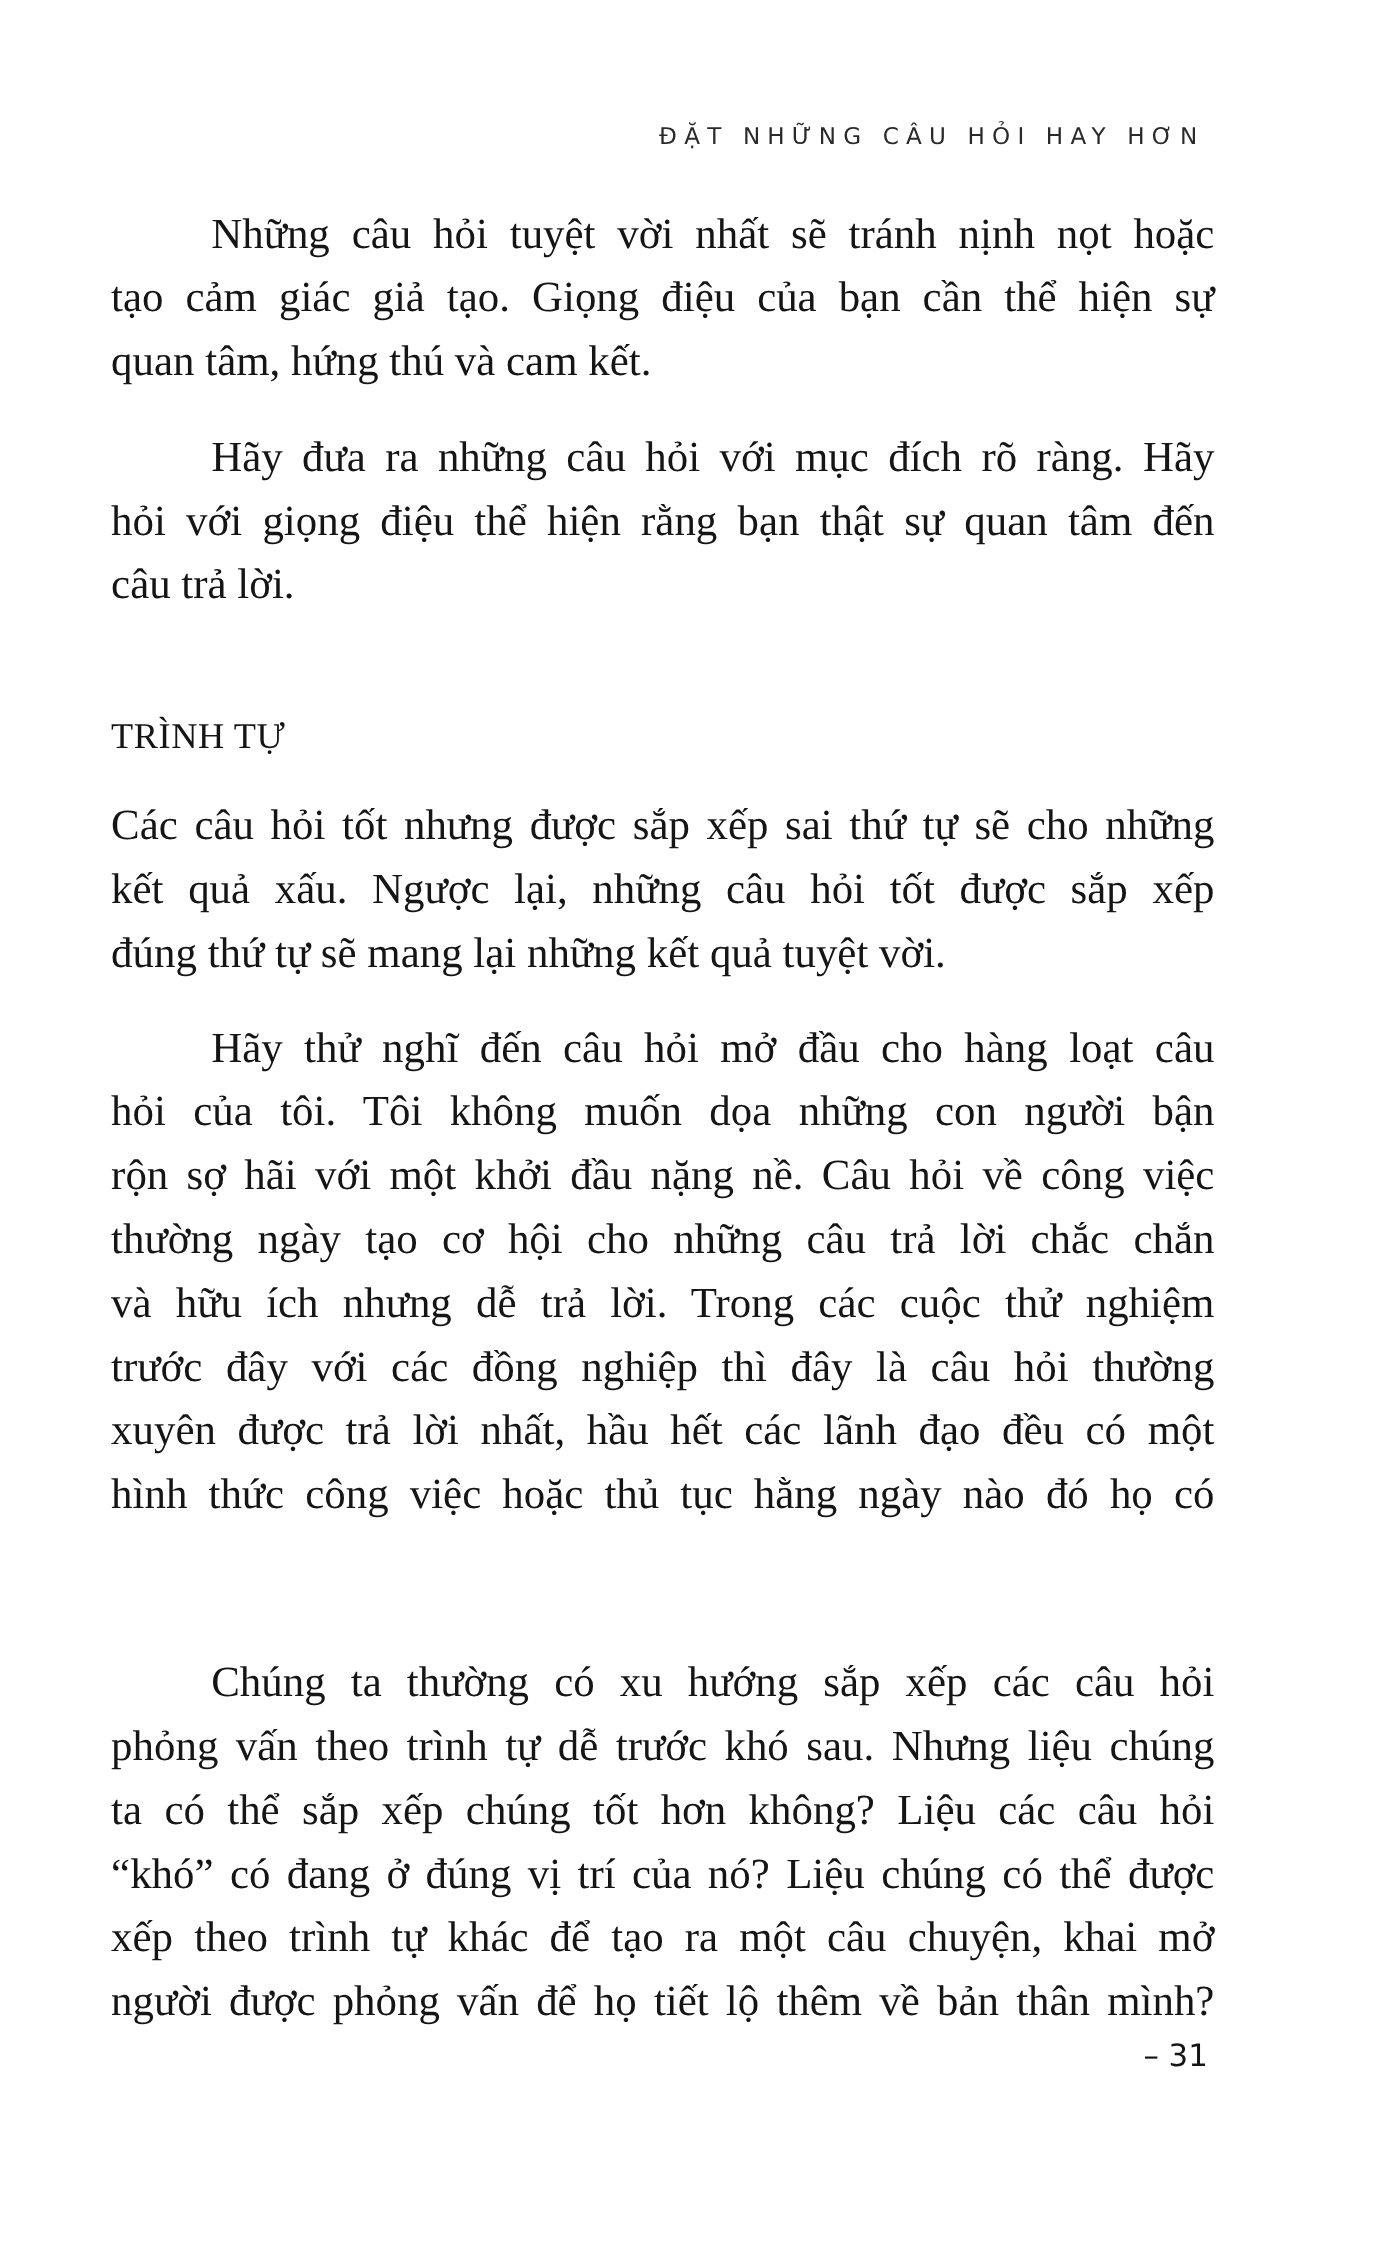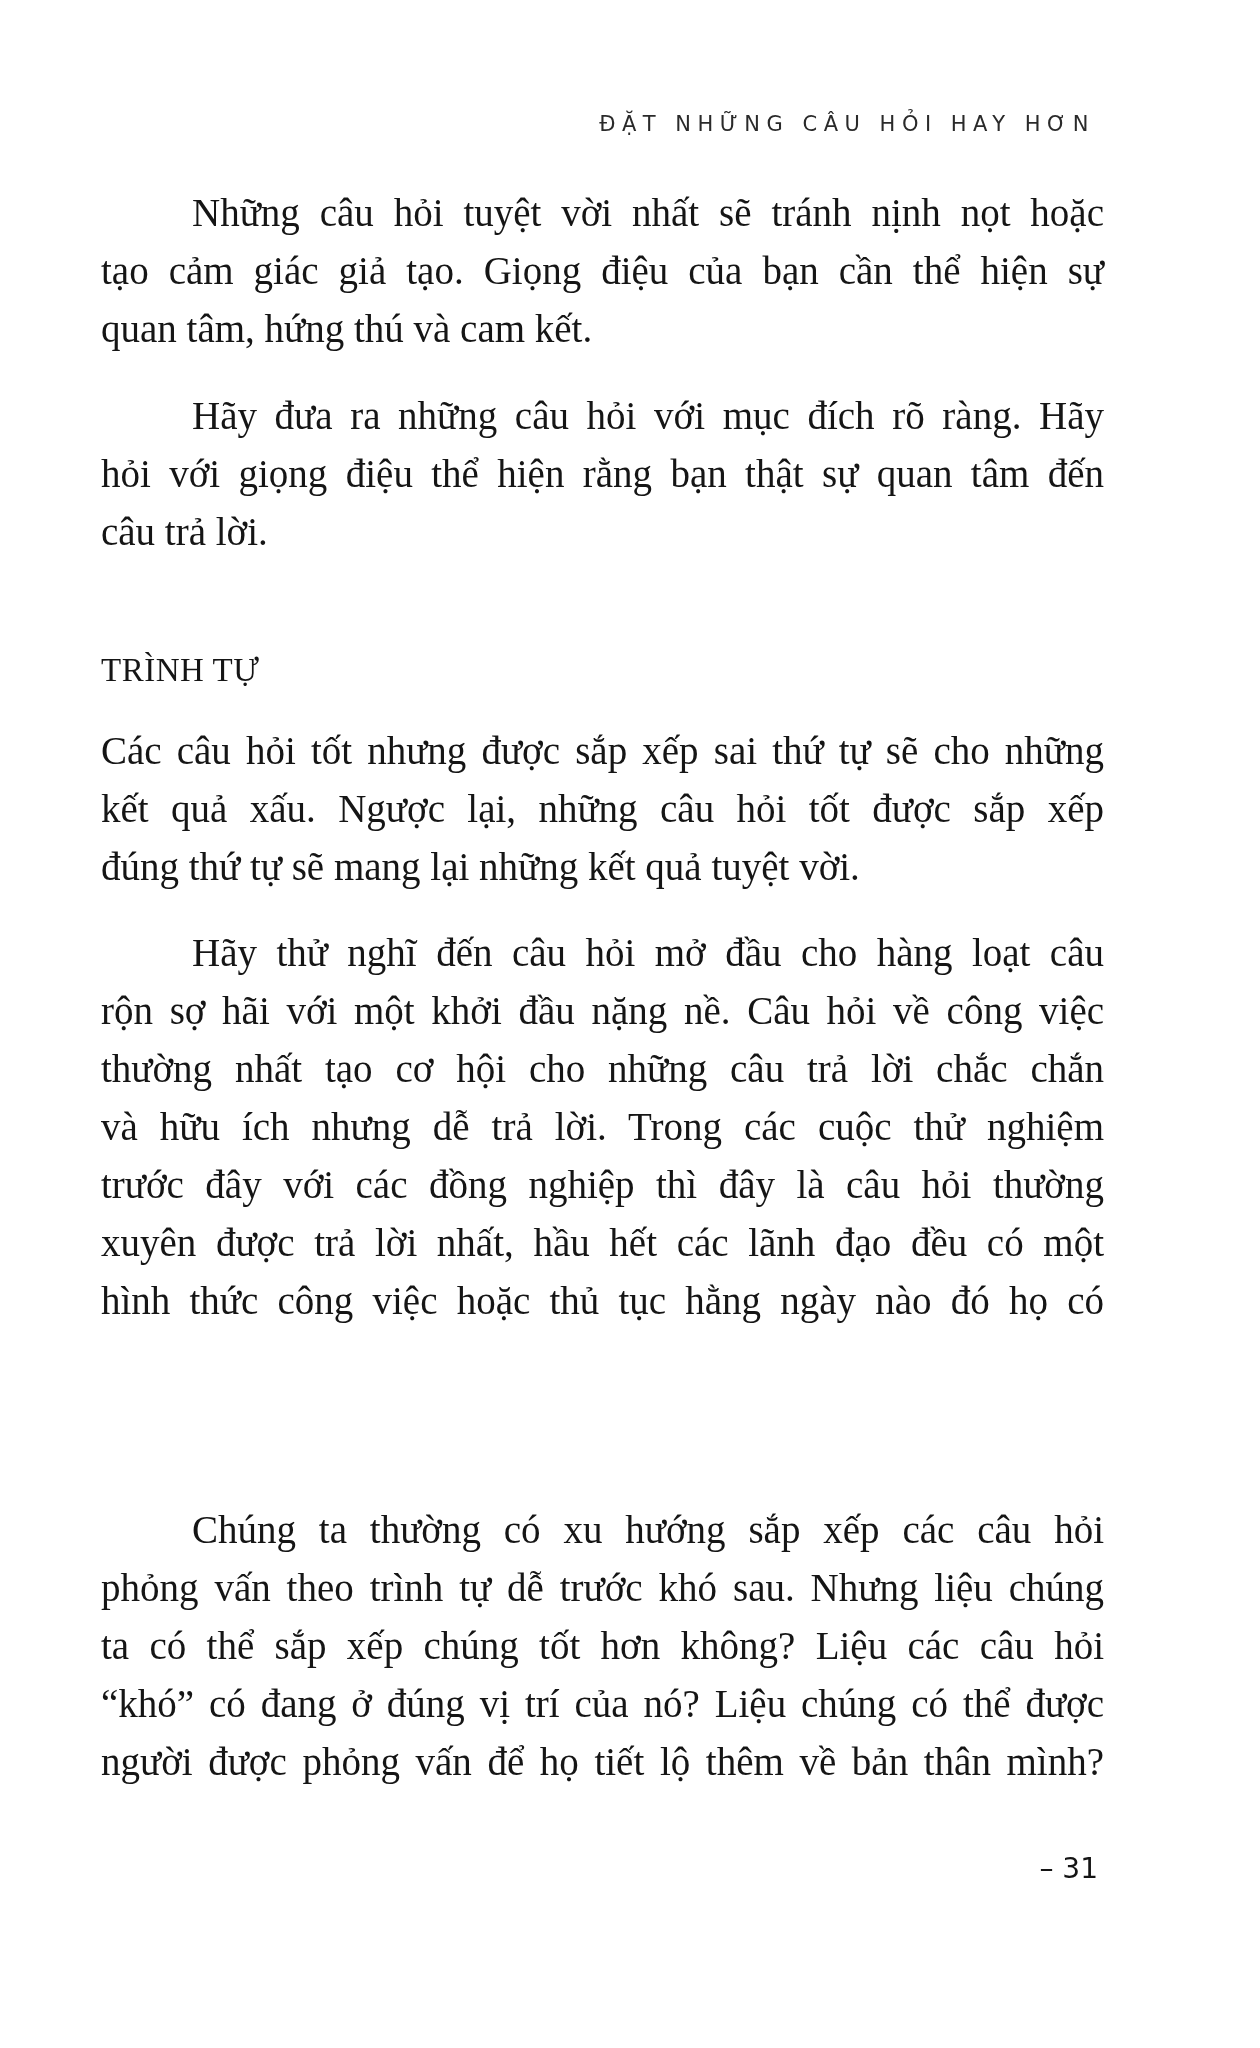--- a/index.html
+++ b/index.html
@@ -88,31 +88,33 @@
   <div class="section-heading">TRÌNH TỰ</div>
 
   <div class="body-text" style="top:722px;">
     <span class="line">Các câu hỏi tốt nhưng được sắp xếp sai thứ tự sẽ cho những</span>
     <span class="line">kết quả xấu. Ngược lại, những câu hỏi tốt được sắp xếp</span>
     <span class="line last">đúng thứ tự sẽ mang lại những kết quả tuyệt vời.</span>
   </div>
 
   <div class="body-text" style="top:924px;">
     <span class="line indent">Hãy thử nghĩ đến câu hỏi mở đầu cho hàng loạt câu</span>
+    <span class="line">hỏi của tôi. Tôi không muốn dọa những con người bận</span>
     <span class="line">rộn sợ hãi với một khởi đầu nặng nề. Câu hỏi về công việc</span>
-    <span class="line">thường nhất tạo cơ hội cho những câu trả lời chắc chắn</span>
+    <span class="line">thường ngày tạo cơ hội cho những câu trả lời chắc chắn</span>
     <span class="line">và hữu ích nhưng dễ trả lời. Trong các cuộc thử nghiệm</span>
     <span class="line">trước đây với các đồng nghiệp thì đây là câu hỏi thường</span>
     <span class="line">xuyên được trả lời nhất, hầu hết các lãnh đạo đều có một</span>
     <span class="line">hình thức công việc hoặc thủ tục hằng ngày nào đó họ có</span>
   </div>
 
   <div class="body-text" style="top:1490px;margin-top:11px;">
     <span class="line indent">Chúng ta thường có xu hướng sắp xếp các câu hỏi</span>
     <span class="line">phỏng vấn theo trình tự dễ trước khó sau. Nhưng liệu chúng</span>
     <span class="line">ta có thể sắp xếp chúng tốt hơn không? Liệu các câu hỏi</span>
     <span class="line">“khó” có đang ở đúng vị trí của nó? Liệu chúng có thể được</span>
+    <span class="line">xếp theo trình tự khác để tạo ra một câu chuyện, khai mở</span>
     <span class="line">người được phỏng vấn để họ tiết lộ thêm về bản thân mình?</span>
   </div>
 
   <div class="page-number">– 31</div>
 
 </div>
 
 </body></html>

